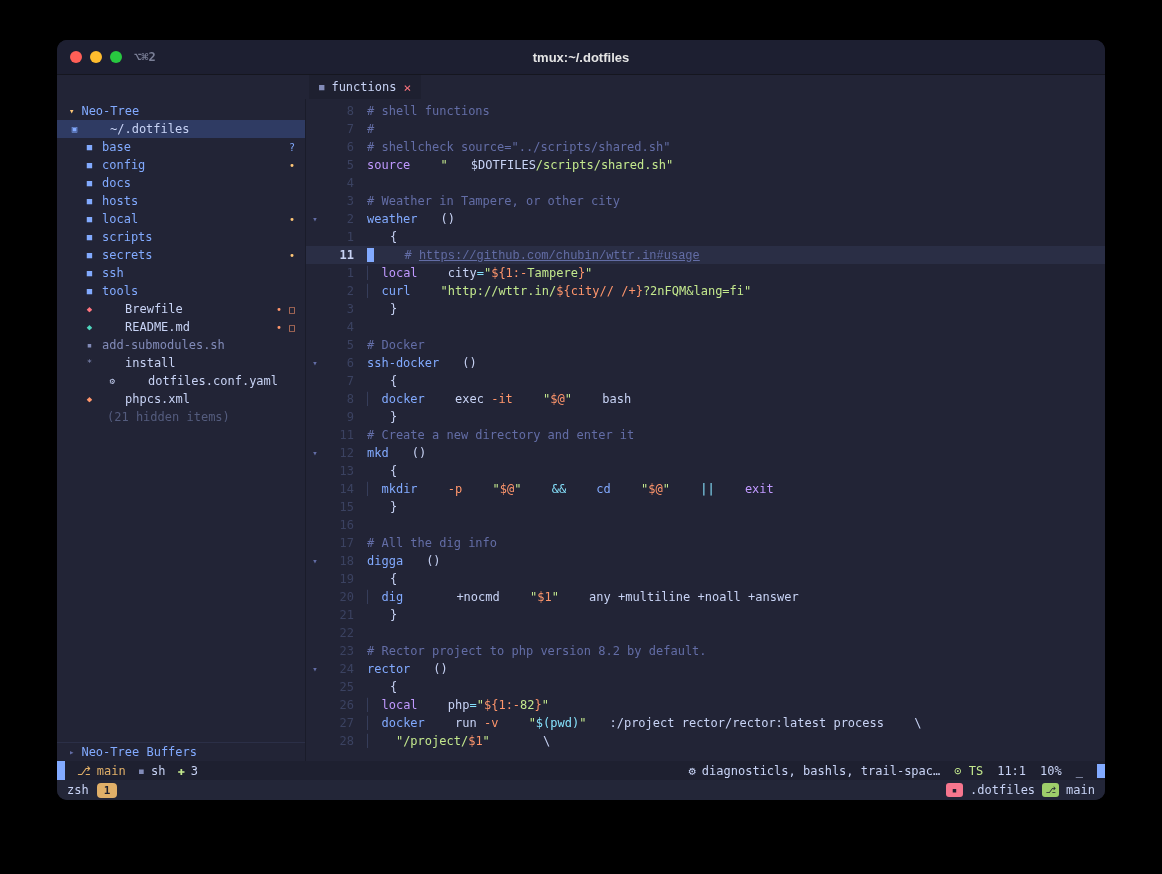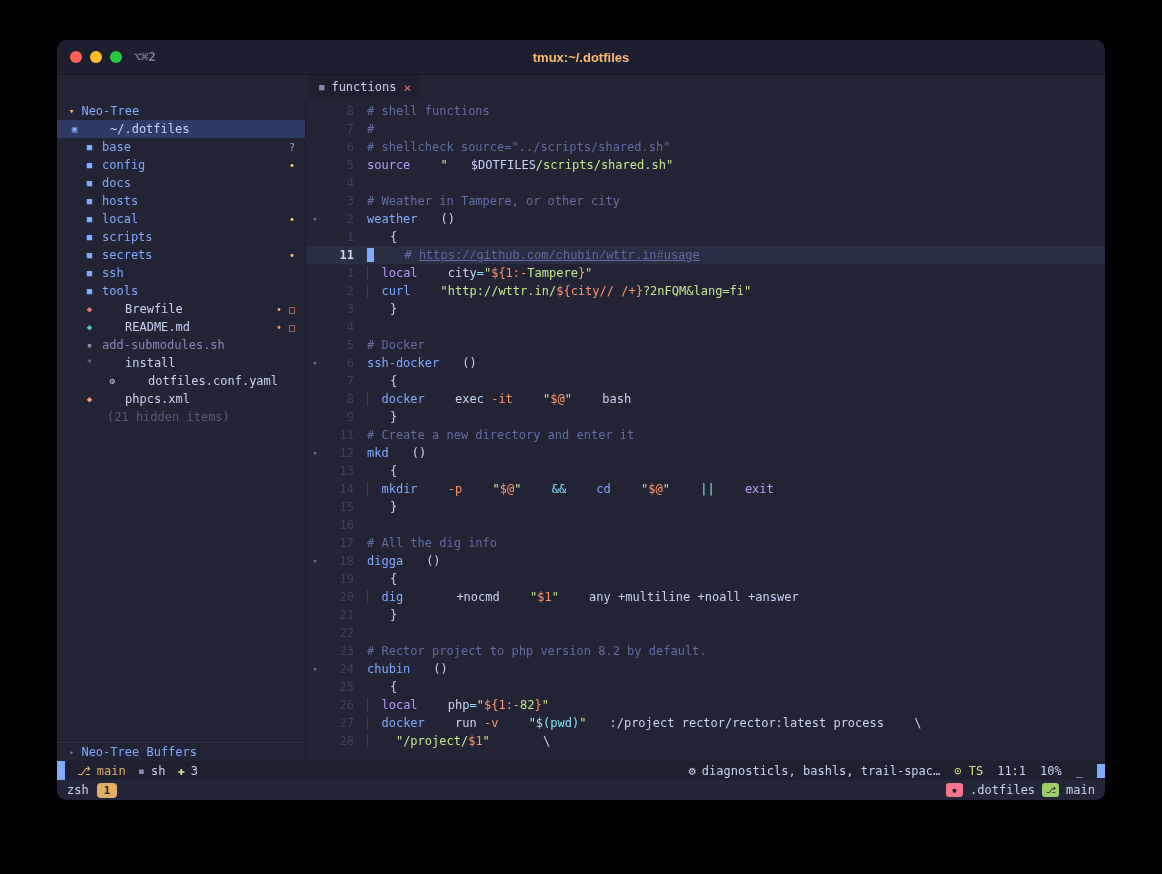--- a/index.html
+++ b/index.html
@@ -12,21 +12,21 @@
     background:var(--bg);border-radius:10px;overflow:hidden;
     box-shadow:0 22px 60px rgba(0,0,0,.65);
     display:flex;flex-direction:column;
   }
   
   .titlebar{flex:0 0 34px;background:var(--titlebar);display:flex;align-items:center;position:relative;border-bottom:1px solid #15161f;}
   .traffic{display:flex;gap:8px;margin-left:13px;}
   .tl{width:12px;height:12px;border-radius:50%;display:inline-block;}
   .tl.r{background:var(--close);} .tl.y{background:var(--min);} .tl.g{background:var(--max);}
   .hint{color:#7a7f96;font-size:12px;margin-left:12px;font-weight:bold;}
-  .wtitle{position:absolute;left:0;right:0;text-align:center;color:#fdba74;font-size:13px;font-weight:bold;font-family:"Liberation Sans",sans-serif;pointer-events:none;}
+  .wtitle{position:absolute;left:0;right:0;text-align:center;color:#e5e5e5;font-size:13px;font-weight:bold;font-family:"Liberation Sans",sans-serif;pointer-events:none;}
   
   .tabline{flex:0 0 24px;background:var(--bg);display:flex;align-items:center;}
   .tab{margin-left:252px;background:var(--bgd);height:24px;display:flex;align-items:center;padding:0 10px;gap:7px;font-size:12px;color:var(--fg);}
   .tab-icon{color:var(--dim);font-size:9px;}
   .tab-close{color:var(--re);font-size:13px;}
   
   .main{flex:1;display:flex;min-height:0;}
   .sidebar{flex:0 0 248px;width:248px;display:flex;flex-direction:column;font-size:12px;padding-top:3px;border-right:1px solid #1a1c2a;overflow:hidden;}
   .nt-row{height:18px;display:flex;align-items:center;gap:7px;padding:0 10px 0 12px;white-space:nowrap;flex:0 0 18px;}
   .nt-row.ind1{padding-left:27px;}
@@ -216,21 +216,21 @@
         <div class="cl"><span class="fold"> </span><span class="lnum">14</span><span class="code"><span class="c-gd">▏ </span><span class="c-bl">mkdir</span><span class="c-fg"> </span><span class="c-or">-p</span><span class="c-fg"> </span><span class="c-gr">"</span><span class="c-or">$@</span><span class="c-gr">"</span><span class="c-fg"> </span><span class="c-cy">&amp;&amp;</span><span class="c-fg"> </span><span class="c-bl">cd</span><span class="c-fg"> </span><span class="c-gr">"</span><span class="c-or">$@</span><span class="c-gr">"</span><span class="c-fg"> </span><span class="c-cy">||</span><span class="c-fg"> </span><span class="c-ma">exit</span></span></div>
         <div class="cl"><span class="fold"> </span><span class="lnum">15</span><span class="code"><span class="c-fg">}</span></span></div>
         <div class="cl"><span class="fold"> </span><span class="lnum">16</span><span class="code"></span></div>
         <div class="cl"><span class="fold"> </span><span class="lnum">17</span><span class="code"><span class="c-com"># All the dig info</span></span></div>
         <div class="cl"><span class="fold">▾</span><span class="lnum">18</span><span class="code"><span class="c-bl">digga</span><span class="c-fg">()</span></span></div>
         <div class="cl"><span class="fold"> </span><span class="lnum">19</span><span class="code"><span class="c-fg">{</span></span></div>
         <div class="cl"><span class="fold"> </span><span class="lnum">20</span><span class="code"><span class="c-gd">▏ </span><span class="c-bl">dig</span><span class="c-fg"> </span><span class="c-fg">+nocmd</span><span class="c-fg"> </span><span class="c-gr">"</span><span class="c-or">$1</span><span class="c-gr">"</span><span class="c-fg"> any +multiline +noall +answer</span></span></div>
         <div class="cl"><span class="fold"> </span><span class="lnum">21</span><span class="code"><span class="c-fg">}</span></span></div>
         <div class="cl"><span class="fold"> </span><span class="lnum">22</span><span class="code"></span></div>
         <div class="cl"><span class="fold"> </span><span class="lnum">23</span><span class="code"><span class="c-com"># Rector project to php version 8.2 by default.</span></span></div>
-        <div class="cl"><span class="fold">▾</span><span class="lnum">24</span><span class="code"><span class="c-bl">chubin</span><span class="c-fg">()</span></span></div>
+        <div class="cl"><span class="fold">▾</span><span class="lnum">24</span><span class="code"><span class="c-bl">rector</span><span class="c-fg">()</span></span></div>
         <div class="cl"><span class="fold"> </span><span class="lnum">25</span><span class="code"><span class="c-fg">{</span></span></div>
         <div class="cl"><span class="fold"> </span><span class="lnum">26</span><span class="code"><span class="c-gd">▏ </span><span class="c-ma">local</span><span class="c-fg"> php</span><span class="c-cy">=</span><span class="c-gr">"</span><span class="c-or">${1:-</span><span class="c-gr">82</span><span class="c-or">}</span><span class="c-gr">"</span></span></div>
         <div class="cl"><span class="fold"> </span><span class="lnum">27</span><span class="code"><span class="c-gd">▏ </span><span class="c-bl">docker</span><span class="c-fg"> run </span><span class="c-or">-v</span><span class="c-fg"> </span><span class="c-gr">"</span><span class="c-cy">$(pwd)</span><span class="c-gr">"</span><span class="c-fg">:/project rector/rector:latest process </span><span class="c-fg">\</span></span></div>
         <div class="cl"><span class="fold"> </span><span class="lnum">28</span><span class="code"><span class="c-gd">▏   </span><span class="c-gr">"/project/</span><span class="c-or">$1</span><span class="c-gr">"</span><span class="c-fg"> </span><span class="c-fg">\</span></span></div>
       </div>
   </div>
 
   <div class="statusline">
     <div class="sl-block"></div>
     <div class="sl-group">

